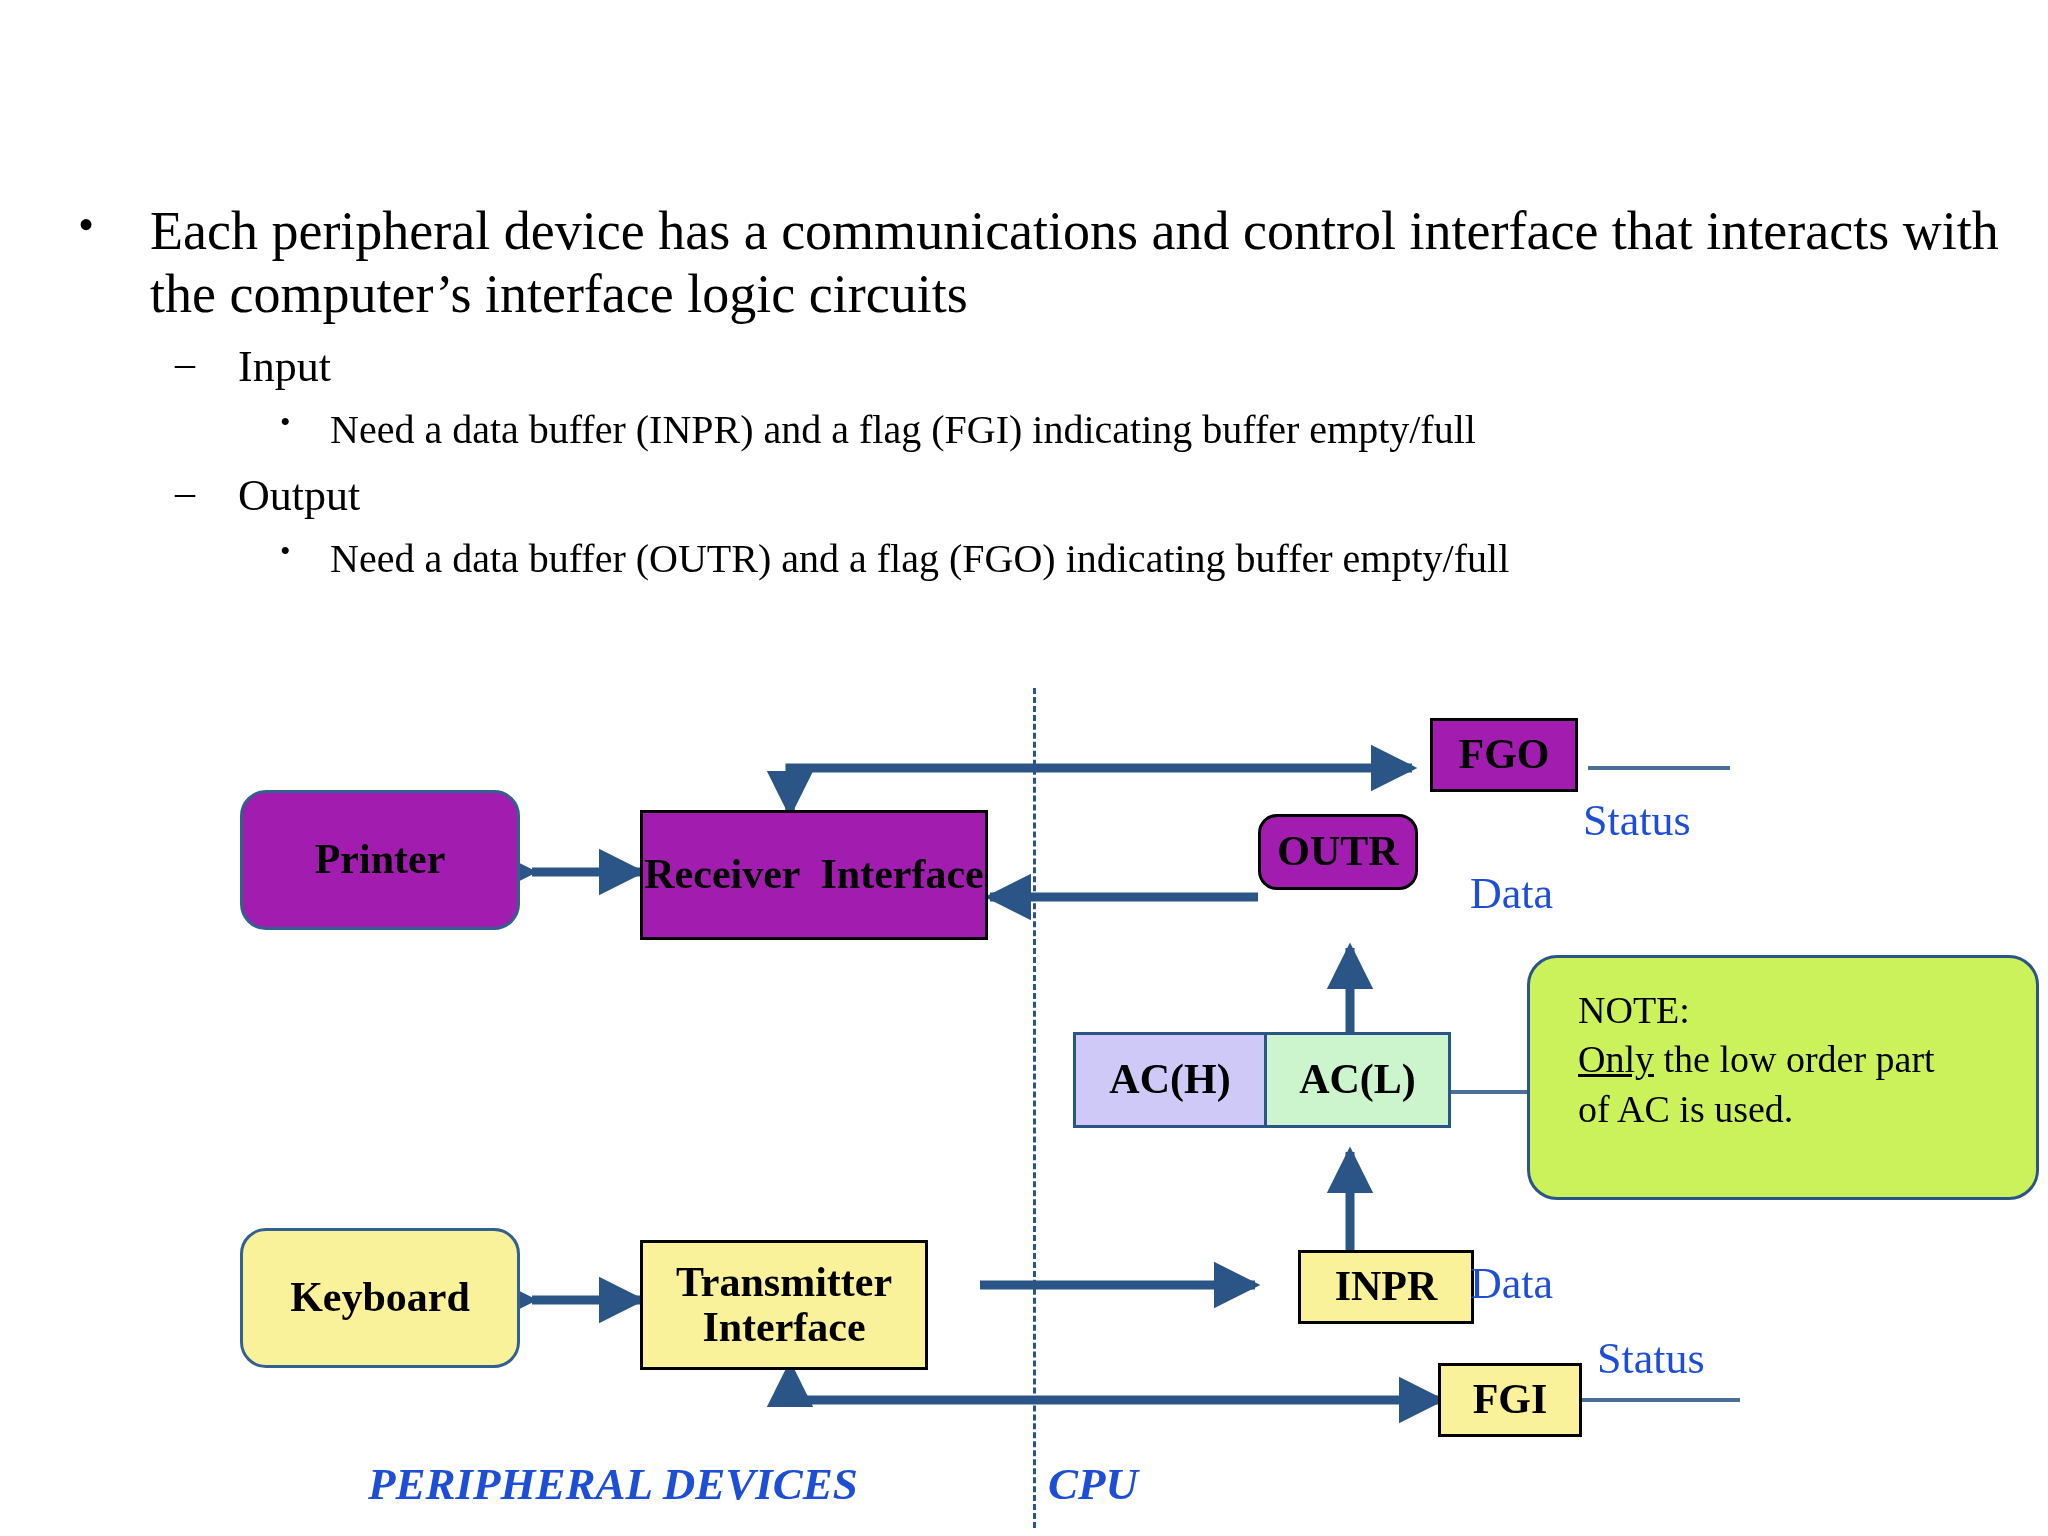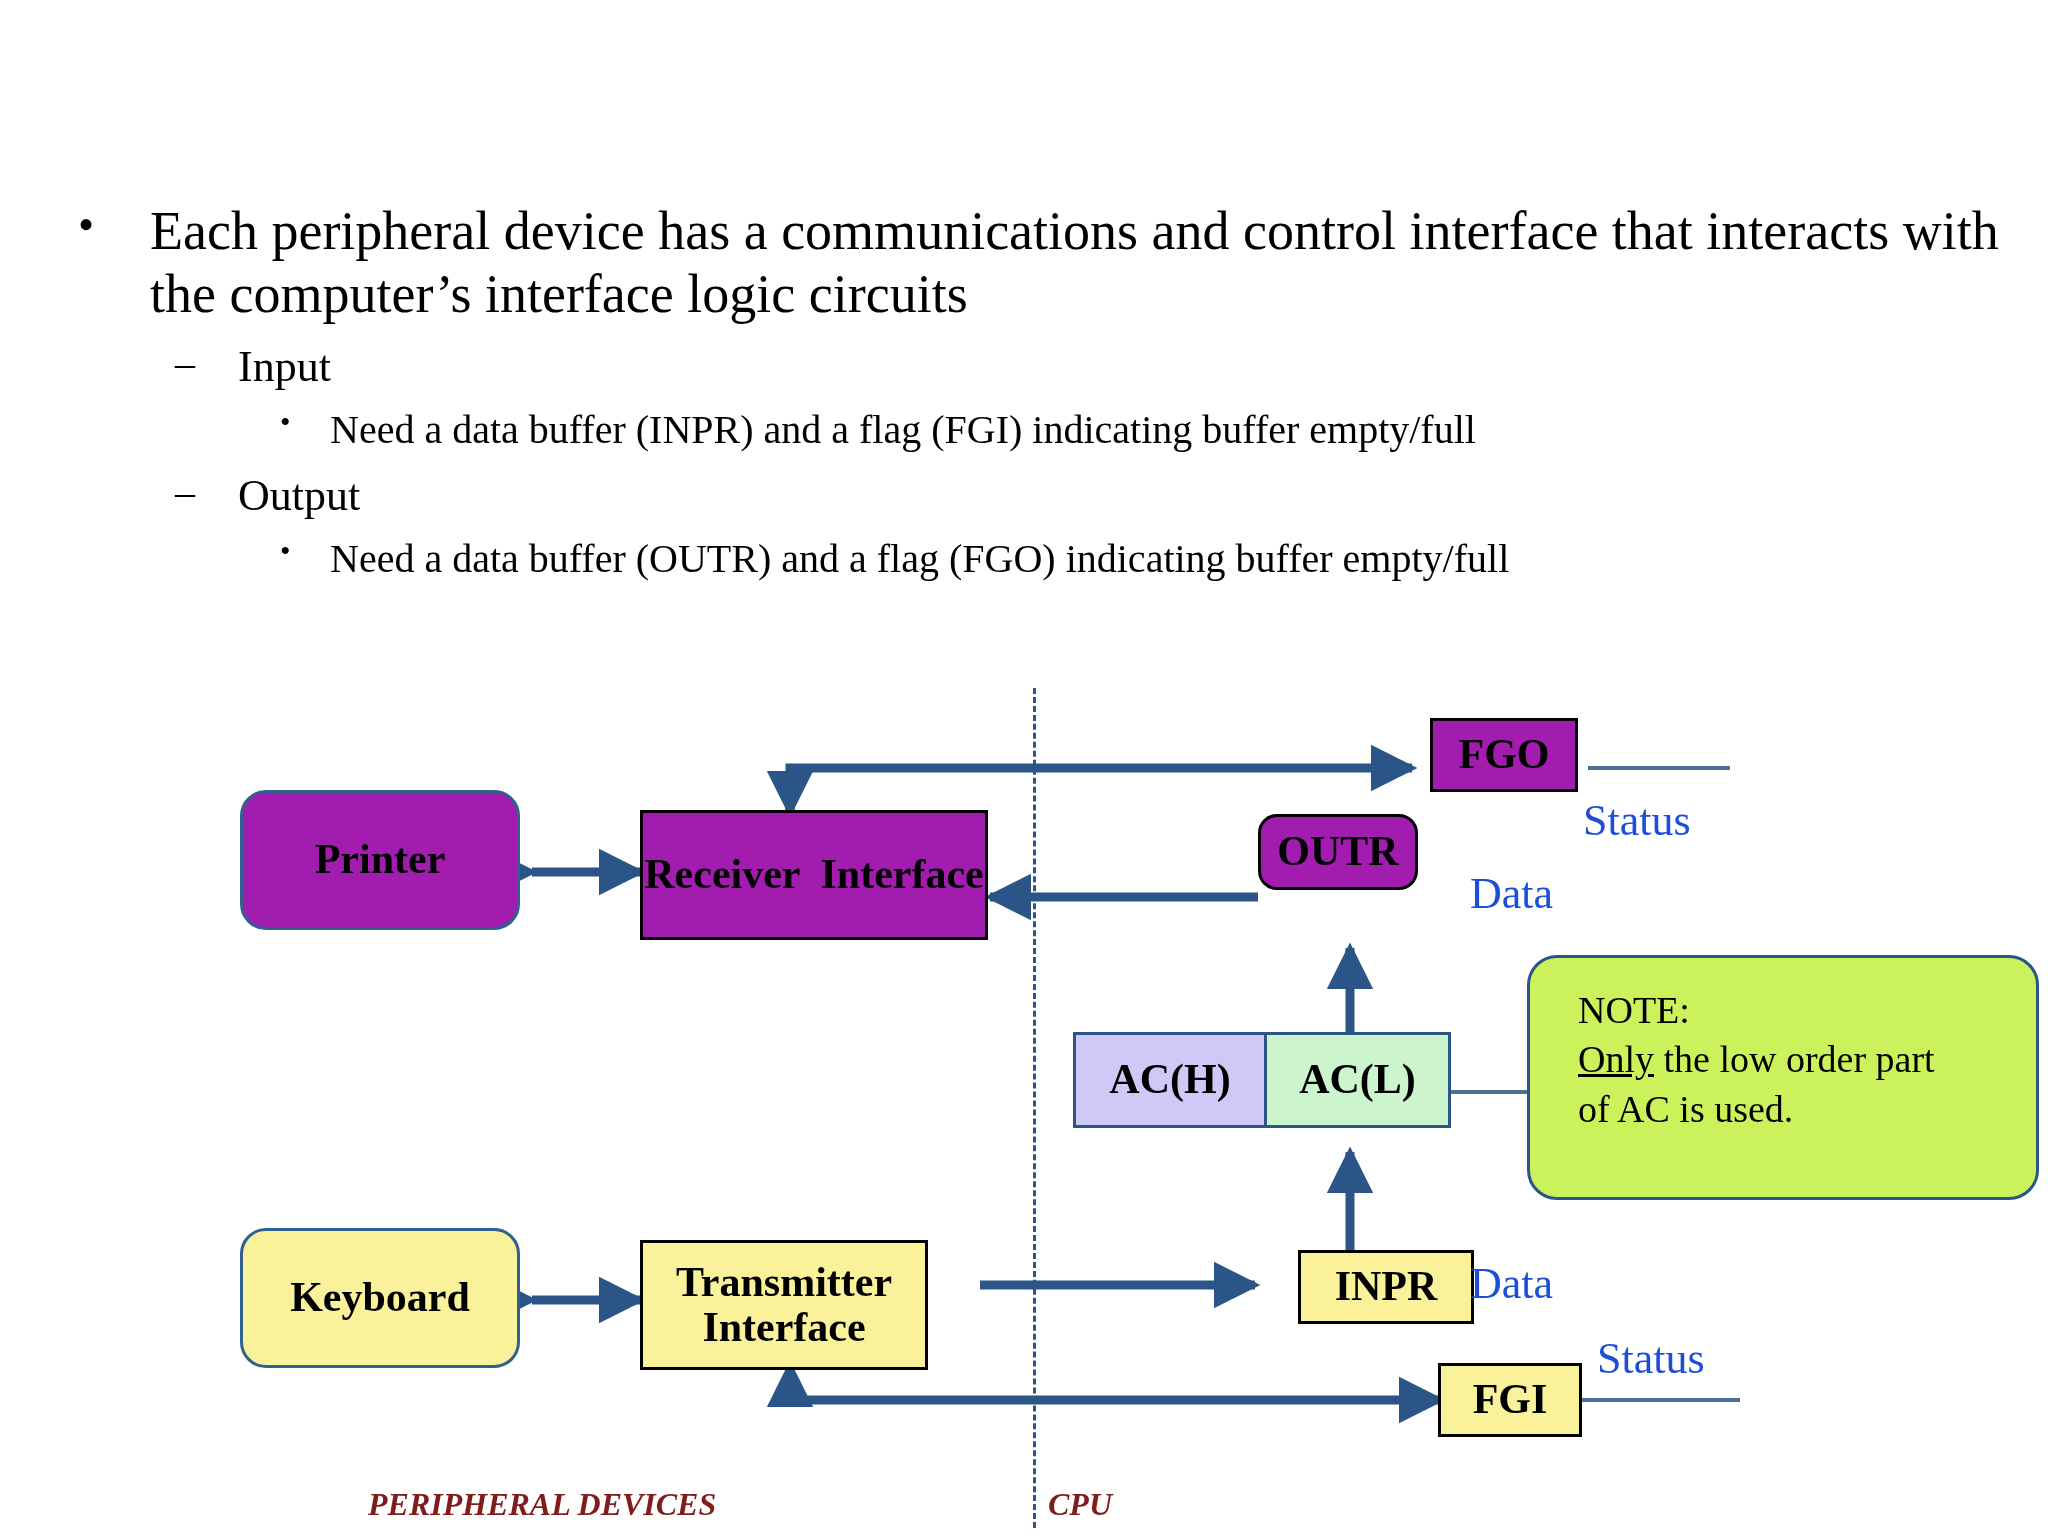--- a/index.html
+++ b/index.html
@@ -57,21 +57,21 @@
   .pink{background:#a21caf;}
   .yellow{background:#FAF29B;}
   .lav{background:#CFC9F7;}
   .mint{background:#CCF5CD;text-align:center;}
 
   .label{
     font-weight:normal;font-size:44px;color:#1d4ed8;
     white-space:nowrap;
   }
   .labelitalic{
-    font-weight:bold;font-style:italic;font-size:32px;color:#7f1d1d;white-space:nowrap;margin-top:28px;
+    font-weight:bold;font-style:italic;font-size:45px;color:#1d4ed8;white-space:nowrap;
   }
 
   .note{
     box-sizing:border-box;
     border:3px solid #2B5487;border-radius:30px;
     background:#CBF25B;
     font-size:38px;line-height:1.30;
     font-weight:400;
     padding:28px 30px 20px 36px;
     color:#000;

